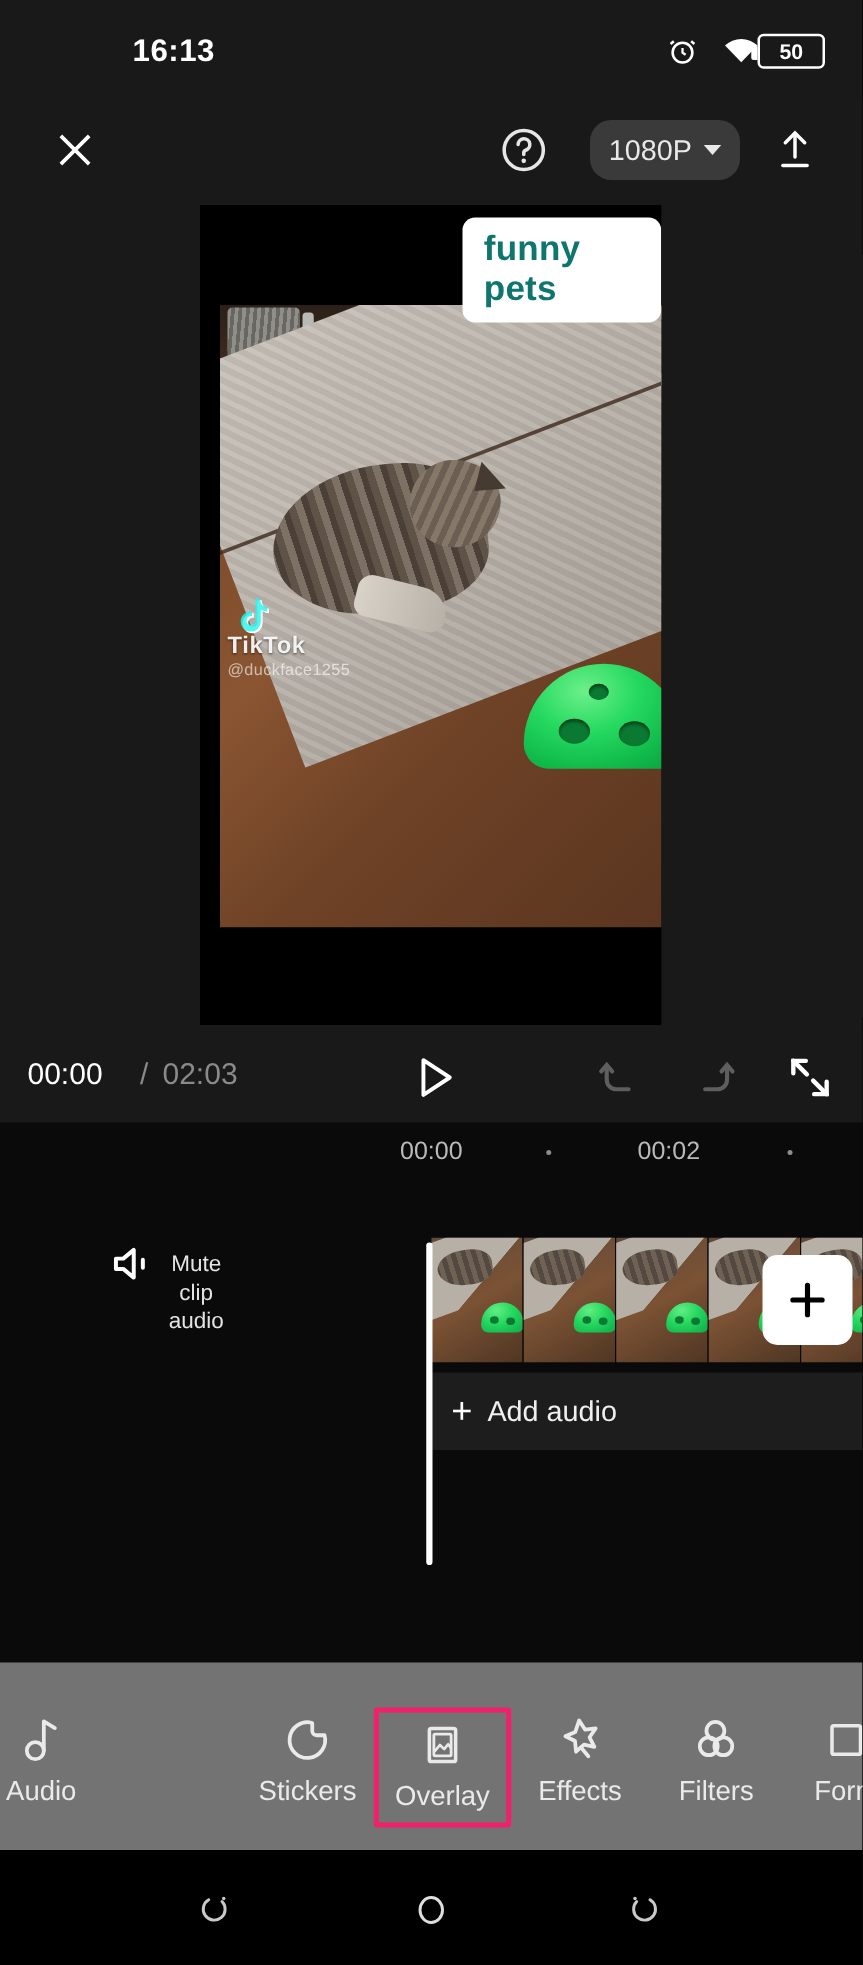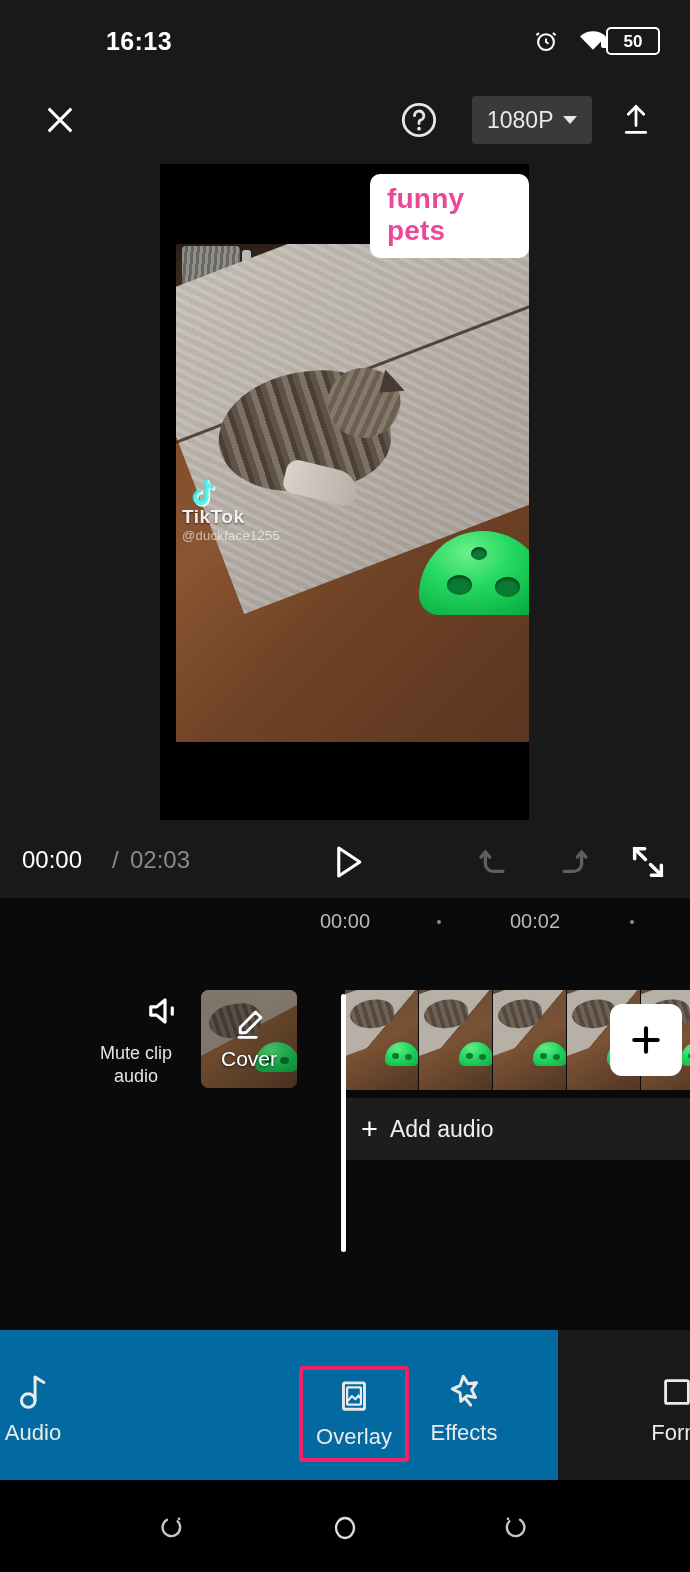--- a/index.html
+++ b/index.html
@@ -44,21 +44,21 @@
     position:absolute; left:36px; top:18px; width:48px; height:48px;
     display:flex; align-items:center; justify-content:center; cursor:pointer;
   }
   .help-btn {
     position:absolute; left:396px; top:19px; width:46px; height:46px;
     display:flex; align-items:center; justify-content:center; cursor:pointer;
   }
   .res-btn {
     position:absolute; left:472px; top:18px;
     height:48px; padding:0 15px;
-    background:#3a3a3a; border-radius:4px;
+    background:#3a3a3a; border-radius:17px;
     display:flex; align-items:center; gap:9px; cursor:pointer;
   }
   .res-btn .label { color:#e9e9e9; font-size:23px; }
   .caret {
     width:0;height:0;border-left:7px solid transparent;
     border-right:7px solid transparent;border-top:8px solid #e9e9e9;
   }
   .export-btn {
     position:absolute; left:612px; top:18px; width:48px; height:48px;
     display:flex; align-items:center; justify-content:center; cursor:pointer;
@@ -161,21 +161,21 @@
     letter-spacing:.5px; margin-top:-4px; text-shadow:0 1px 2px rgba(0,0,0,.6);
   }
   .tt-user {
     color:rgba(255,255,255,.6); font-size:13px; letter-spacing:.3px;
     filter:blur(.5px);
   }
   .text-overlay {
     position:absolute; left:210px; top:10px;
     background:#fff; border-radius:10px;
     padding:9px 17px 11px;
-    color:#ec4899; font-size:28px; font-weight:bold; letter-spacing:.2px;
+    color:#0f766e; font-size:28px; font-weight:bold; letter-spacing:.2px;
   }
 
   
   .playbar {
     position:absolute; top:826px; left:0; width:690px; height:72px;
     background:#191919;
   }
   .time-cur {
     position:absolute; left:22px; top:20px;
     color:#fff; font-size:24px;
@@ -197,21 +197,21 @@
     position:absolute; top:12px; color:#b9b9b9; font-size:20px;
   }
   .ruler .tick-dot {
     position:absolute; top:22px; width:4px; height:4px;
     background:#8d8d8d; border-radius:50%;
   }
 
   .track-row { position:absolute; top:94px; left:0; width:690px; height:96px; }
   .mute-btn {
     position:absolute; left:86px; top:0; width:100px;
-    display:flex; flex-direction:column; align-items:flex-end; cursor:pointer;
+    display:flex; flex-direction:row; align-items:flex-start; cursor:pointer;
   }
   .mute-label {
     margin-top:8px; color:#e4e4e4; font-size:18px; text-align:center; line-height:1.25;
   }
   .cover-btn {
     position:absolute; left:201px; top:-2px; width:96px; height:98px;
     border-radius:8px; overflow:hidden; cursor:pointer;
     background:linear-gradient(150deg,#55483d 0%,#6d4a31 45%,#4d3423 100%);
   }
   .cover-thumb-art {
@@ -278,22 +278,22 @@
   .audio-row .plus { color:#fff; font-size:29px; margin:0 12px 0 16px; line-height:1; }
   .audio-row .lbl { color:#efefef; font-size:23px; }
 
   .playhead {
     position:absolute; left:341px; top:96px; width:5px; height:258px;
     background:#fff; border-radius:3px;
   }
 
   
   .bottombar {
-    position:absolute; top:1330px; left:0; width:558px; height:150px;
-    background:#0369a1;
+    position:absolute; top:1330px; left:0; width:690px; height:150px;
+    background:#737373;
   }
   .tools { position:absolute; top:14px; left:0; width:690px; height:122px; }
   .tool {
     position:absolute; top:22px; width:110px; height:96px;
     display:flex; flex-direction:column; align-items:center; cursor:pointer;
   }
   .tool .ic { height:52px; display:flex; align-items:center; justify-content:center; }
   .tool .tl { color:#eaeaea; font-size:22px; margin-top:2px; }
   .tool.selected { border:4px solid #f0216a; border-radius:3px; }
 
@@ -439,39 +439,20 @@
       <div class="mute-btn">
         <span>
           <svg width="42" height="38" viewBox="0 0 26 24" fill="none" stroke="#fff" stroke-width="2" stroke-linejoin="round">
             <path d="M4 9.4h3.7L13 5v14L7.7 14.6H4z"></path>
             <path d="M17.6 10v4" stroke-linecap="round"></path>
           </svg>
         </span>
         <span class="mute-label">Mute clip audio</span>
       </div>
 
-      <div class="cover-btn">
-        <div class="cover-thumb-art">
-          <span class="cover-cat"></span>
-          <span class="cover-toy">
-            <i style="left:9px;top:14px"></i>
-              <i style="left:25px;top:15px"></i>
-          </span>
-        </div>
-        <div class="cover-overlayfx"></div>
-        <div class="cover-inner">
-          <span>
-            <svg width="34" height="34" viewBox="0 0 24 24" fill="none" stroke="#fff" stroke-width="2" stroke-linecap="round" stroke-linejoin="round">
-              <path d="M16.6 3.6 20.4 7.4 9.6 18.2H5.8v-3.8z"></path>
-              <path d="M5 21.4h12"></path>
-            </svg>
-          </span>
-          <span class="cover-label">Cover</span>
-        </div>
-      </div>
 
       <div class="filmstrip">
         <div class="frame">
           <span class="fr-rug"></span>
             <span class="fr-cat"></span>
           <span class="fr-toy">
               <i style="left:7px;top:11px"></i>
               <i style="left:20px;top:12px"></i>
             </span>
         </div>
@@ -529,20 +510,28 @@
         <span class="ic">
           <svg width="38" height="42" viewBox="0 0 24 26" fill="none" stroke="#eaeaea" stroke-width="1.9">
             <circle cx="9" cy="18.4" r="4.3"></circle>
             <path d="M13.3 18.4V3.6l5.6 3.4" stroke-linecap="round" stroke-linejoin="round"></path>
           </svg>
         </span>
         <span class="tl">Audio</span>
       </div>
 
 
+      <div class="tool" style="left:191px">
+        <span class="ic">
+          <svg width="38" height="40" viewBox="0 0 24 24" fill="none" stroke="#eaeaea" stroke-width="1.9" stroke-linejoin="round">
+            <path d="M14.4 3.4A9 9 0 1 0 20.6 9.6h-4.1a2.1 2.1 0 0 1-2.1-2.1z"></path>
+          </svg>
+        </span>
+        <span class="tl">Stickers</span>
+      </div>
 
       <div class="tool selected" style="left:299px">
         <span class="ic">
           <svg width="36" height="38" viewBox="0 0 24 24" fill="none" stroke="#eaeaea" stroke-width="1.9" stroke-linejoin="round">
             <rect x="5" y="3.2" width="14" height="17.6" rx="1"></rect>
             <rect x="7.4" y="6.2" width="9.2" height="11.6" rx=".6" stroke-width="1.5"></rect>
             <path d="M7.8 15.4 10.6 12l2.3 2.2 2.1-2.6 1.6 2.1" stroke-width="1.4"></path>
           </svg>
         </span>
         <span class="tl">Overlay</span>
@@ -551,20 +540,30 @@
       <div class="tool" style="left:409px">
         <span class="ic">
           <svg width="40" height="40" viewBox="0 0 24 24" fill="none" stroke="#eaeaea" stroke-width="1.8" stroke-linejoin="round">
             <path d="M11.6 2.6 14.4 7l5.1-.6-2.9 4.3 2.3 4.6-5-1.1-3.8 3.4-.5-5.1-4.6-2.3 4.7-2z"></path>
             <path d="M12.5 15.6 16 19.8" stroke-linecap="round"></path>
           </svg>
         </span>
         <span class="tl">Effects</span>
       </div>
 
+      <div class="tool" style="left:518px">
+        <span class="ic">
+          <svg width="40" height="40" viewBox="0 0 24 24" fill="none" stroke="#eaeaea" stroke-width="1.8">
+            <circle cx="11.6" cy="7.6" r="4.3"></circle>
+            <circle cx="8.4" cy="15" r="4.3"></circle>
+            <circle cx="15.4" cy="15" r="4.3"></circle>
+          </svg>
+        </span>
+        <span class="tl">Filters</span>
+      </div>
 
       <div class="tool" style="left:622px">
         <span class="ic">
           <svg width="36" height="38" viewBox="0 0 24 24" fill="none" stroke="#eaeaea" stroke-width="1.9">
             <rect x="4.4" y="4.4" width="15.2" height="15.2" rx="1"></rect>
           </svg>
         </span>
         <span class="tl">Form</span>
       </div>
 

